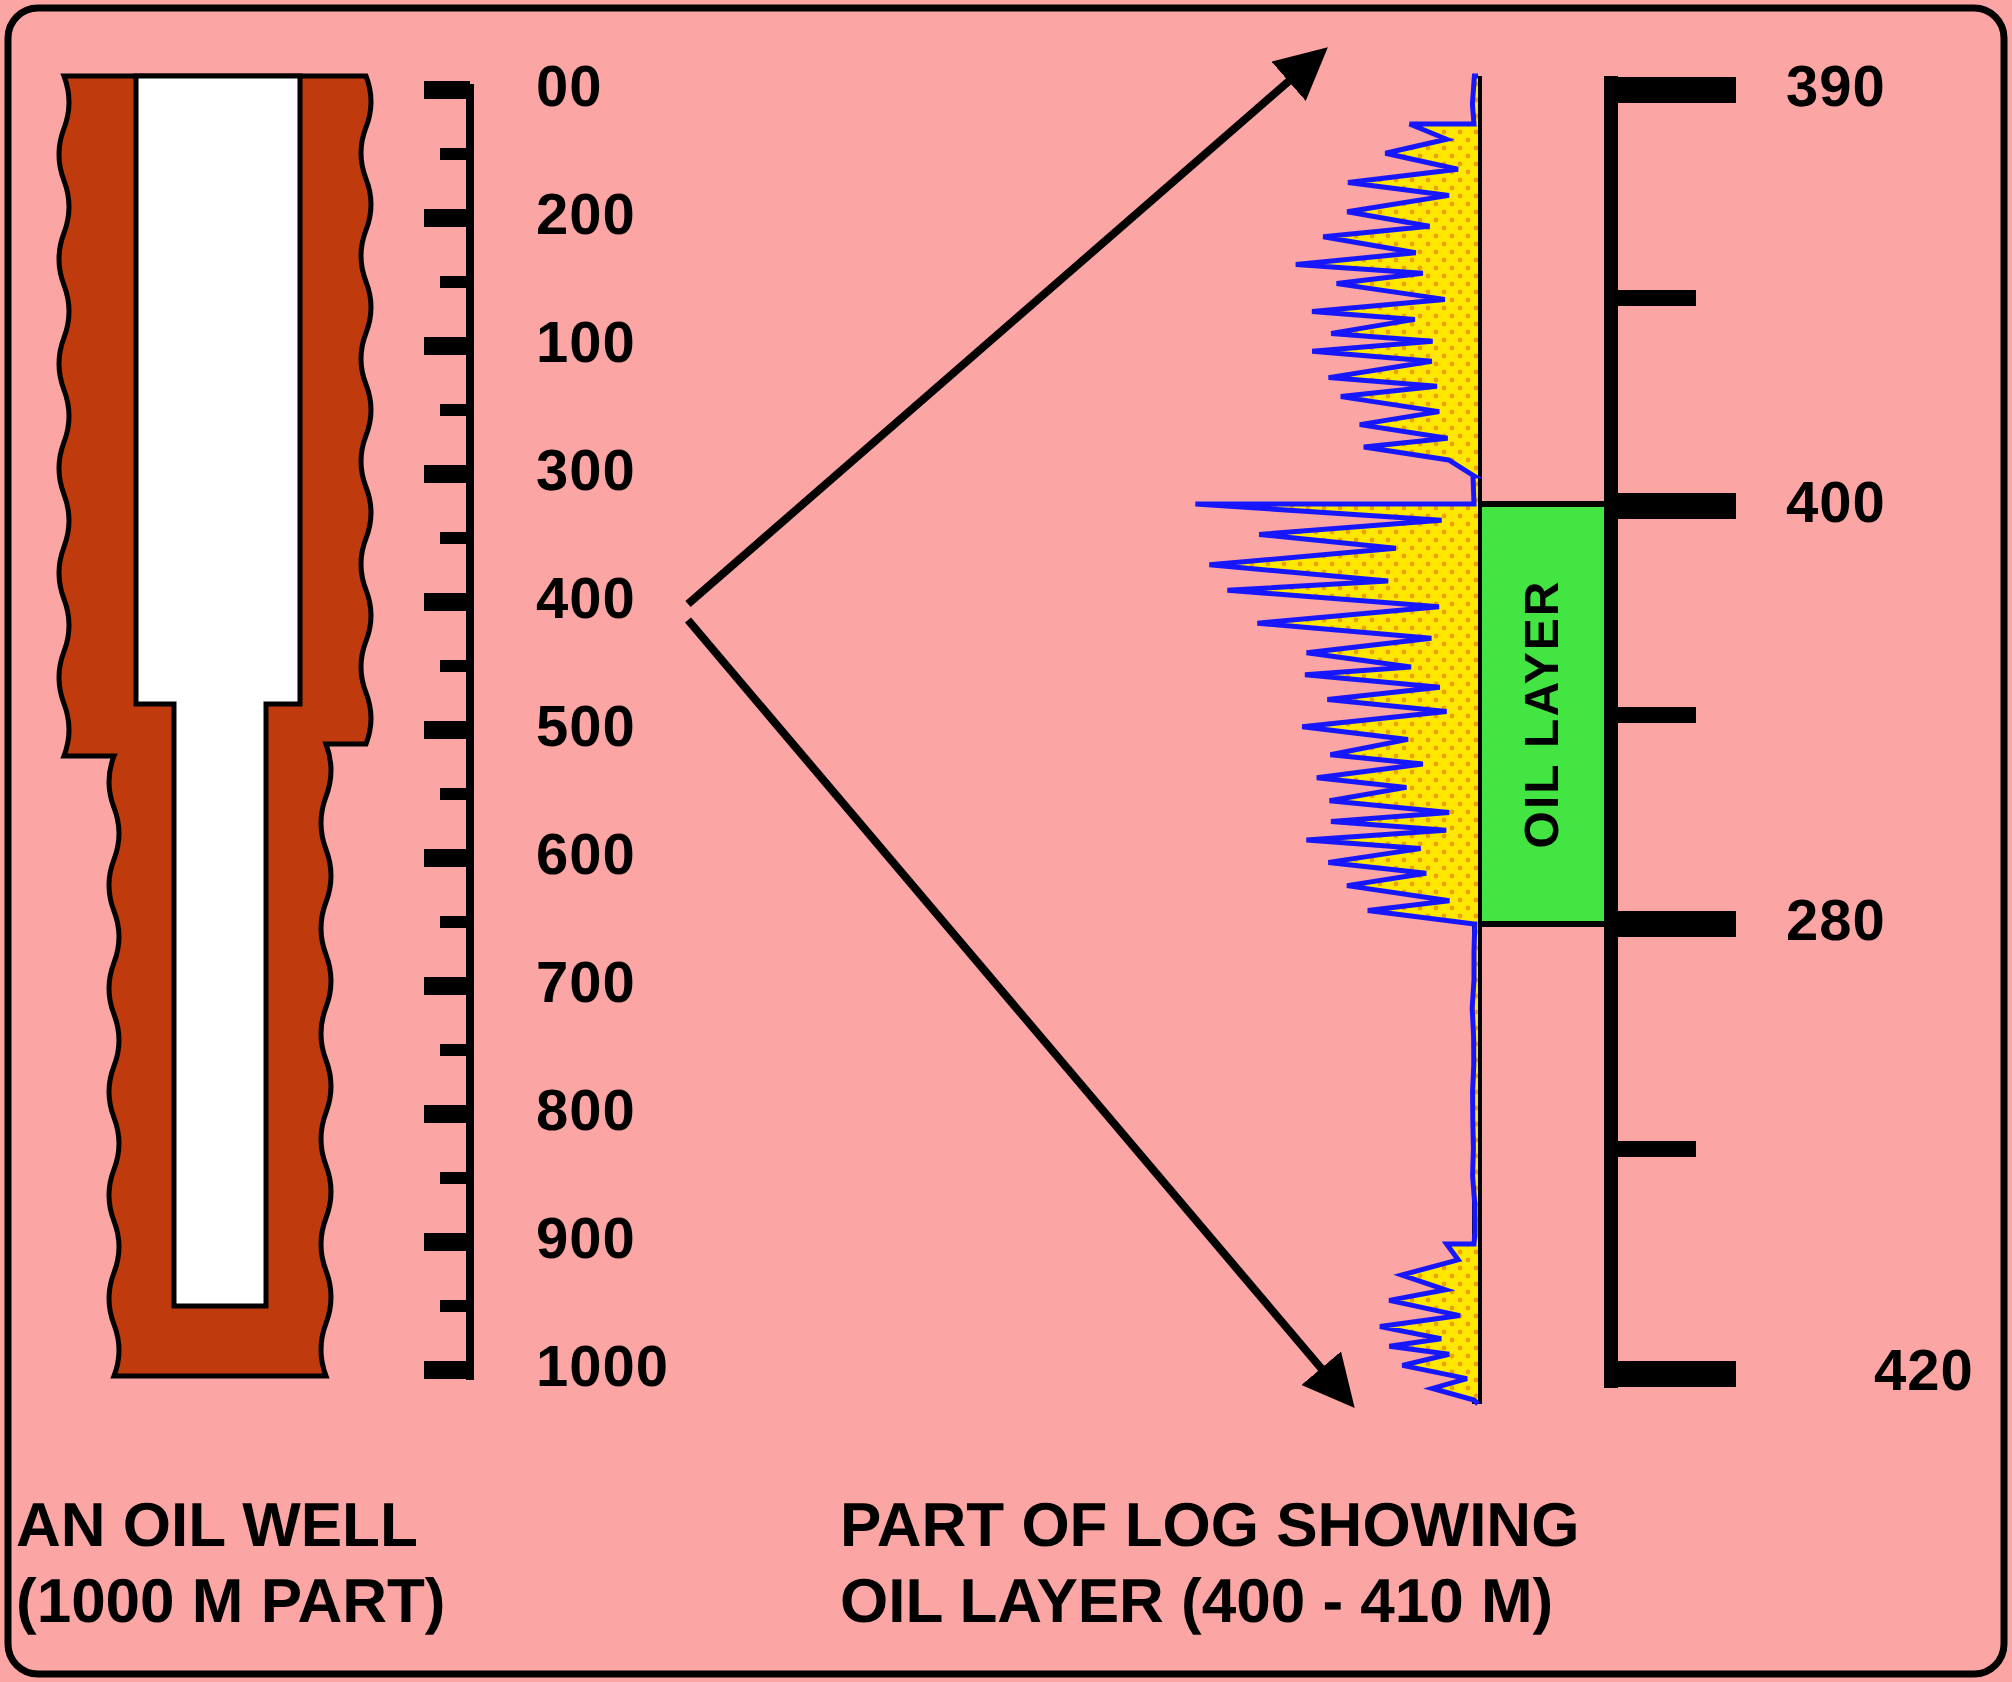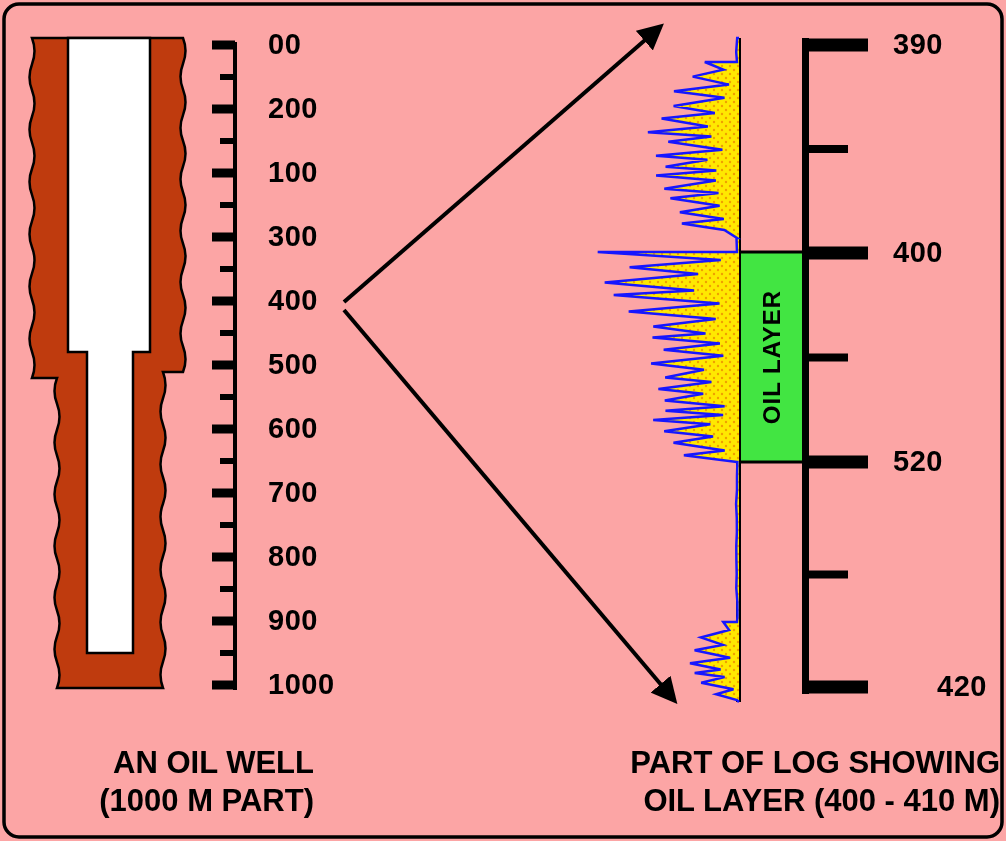--- a/index.html
+++ b/index.html
@@ -25,21 +25,21 @@
     left:772px;top:357px;
     transform:translate(-50%,-50%) rotate(-90deg);
     font-weight:bold;
     font-size:24px;
     letter-spacing:1px;
     color:#000;
     white-space:nowrap;
   }
   .caption{
     position:absolute;
-    text-align:right;
+    text-align:left;
     font-weight:bold;
     font-size:31px;
     line-height:1.24;
     color:#000;
   }
   .caption.left{left:8px;top:744px;width:306px;}
   .caption.right{left:420px;top:744px;width:580px;}
 </style>
 </head>
 <body>
@@ -110,21 +110,21 @@
       <div class="scale-label" style="left: 268px; top: 365px;">500</div>
       <div class="scale-label" style="left: 268px; top: 429px;">600</div>
       <div class="scale-label" style="left: 268px; top: 493px;">700</div>
       <div class="scale-label" style="left: 268px; top: 557px;">800</div>
       <div class="scale-label" style="left: 268px; top: 621px;">900</div>
       <div class="scale-label" style="left: 268px; top: 685px;">1000</div>
     </div>
   <div id="right-scale-labels">
       <div class="scale-label" style="left: 893px; top: 45px;">390</div>
       <div class="scale-label" style="left: 893px; top: 253px;">400</div>
-      <div class="scale-label" style="left: 893px; top: 462px;">520</div>
+      <div class="scale-label" style="left: 893px; top: 462px;">280</div>
       <div class="scale-label" style="left: 937px; top: 687px;">420</div>
     </div>
 
   <div class="oil-layer-text">OIL LAYER</div>
 
   <div class="caption left">
     <div>AN OIL WELL</div>
     <div>(1000 M PART)</div>
   </div>
 

